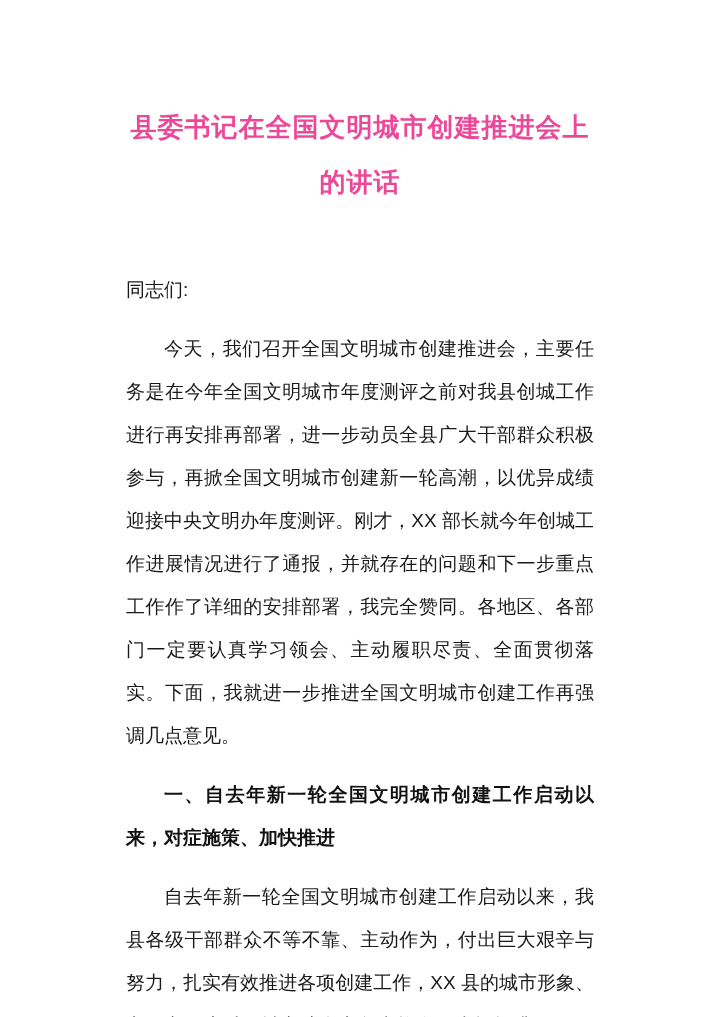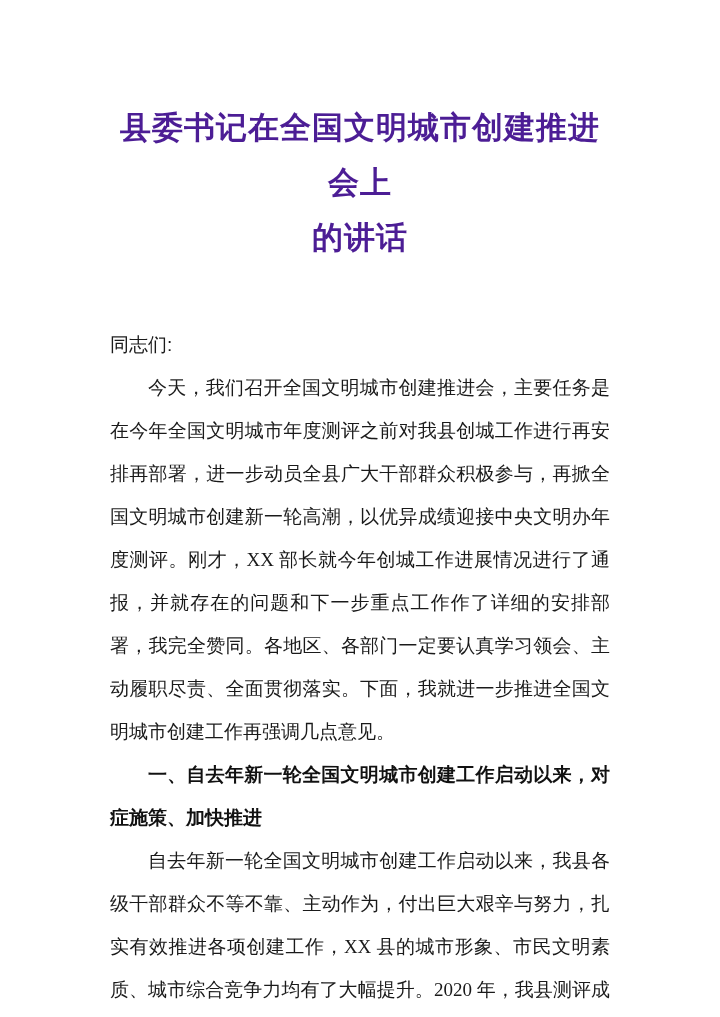--- a/index.html
+++ b/index.html
@@ -11,39 +11,38 @@
     width: 720px;
     min-height: 1017px;
     box-sizing: border-box;
     background: #ffffff;
     padding: 100px 110px 30px 110px;
     font-family: "Liberation Sans", "DejaVu Sans", sans-serif;
     color: #1a1a1a;
     overflow: hidden;
   }
   .doc-title {
-    font-size: 31px;
+    font-size: 26px;
     font-weight: bold;
     text-align: center;
     line-height: 55px;
     letter-spacing: 1px;
     margin: 0 0 58px 0;
-    color: #4c1d95;
+    color: #ec4899;
   }
   .para {
     font-size: 19px;
     line-height: 43px;
     text-align: justify;
     text-justify: inter-ideograph;
-    margin: 0;
+    margin: 16px;
     color: #1a1a1a;
   }
   .indent {
     text-indent: 2em;
-    font-family: Liberation Serif, serif;
   }
   .section-heading {
     font-weight: bold;
     color: #111111;
   }
 </style>
 </head>
 <body>
 
 <div class="page">

